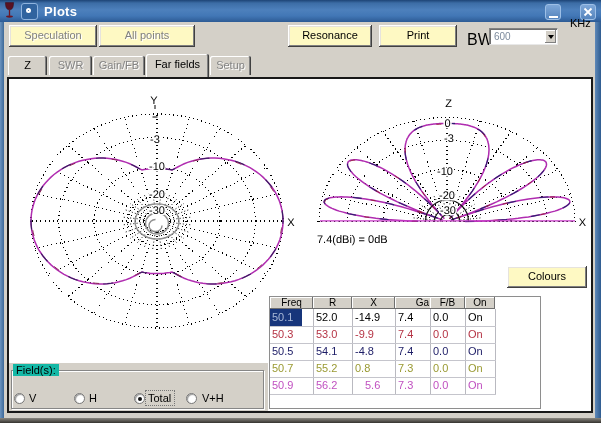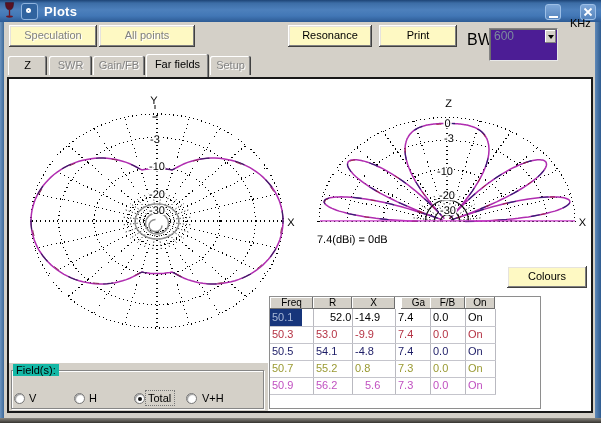--- a/index.html
+++ b/index.html
@@ -12,21 +12,21 @@
 .btn{top:25px;height:22px;background:#fef9c3;font-size:11px;color:#000;text-align:center;line-height:20px;
  box-shadow:inset -1px -1px 0 #404040,inset 1px 1px 0 #fff,inset -2px -2px 0 #808080,inset 2px 2px 0 #e6e3dd}
 .dis{color:#808080;text-shadow:1px 1px 0 #fff}
 
 .tab{top:56px;height:19px;background:#d4d0c8;font-size:11px;text-align:center;line-height:18px;border-radius:2px 2px 0 0;
  box-shadow:inset -1px 0 0 #404040,inset 1px 1px 0 #fff,inset -2px 0 0 #808080}
 .tabg{color:#848484;text-shadow:1px 1px 0 #fff}
 
 #plot{left:7px;top:77px;width:586px;height:336px;background:#fff;border:2px solid #181818}
 
-#combo{left:489px;top:28px;width:69px;height:33px;background:#4c1d95;border:1px solid;border-color:#838383 #e8e8e8 #e8e8e8 #838383;box-shadow:inset 1px 1px 0 #6e6e6e;font-size:12px;color:#7d8b9d;line-height:15px;padding-left:4px}
+#combo{left:489px;top:28px;width:69px;height:17px;background:#ffffff;border:1px solid;border-color:#838383 #e8e8e8 #e8e8e8 #838383;box-shadow:inset 1px 1px 0 #6e6e6e;font-size:10px;color:#7d8b9d;line-height:15px;padding-left:4px}
 #cArr{right:1px;top:1px;width:11px;height:13px;background:#d4d0c8;box-shadow:inset -1px -1px 0 #808080,inset 1px 1px 0 #fff}
 #cArr:after{content:"";position:absolute;left:2.5px;top:5px;border:3px solid transparent;border-top:4px solid #000}
 
 #fpan{left:9px;top:363px;width:259px;height:48px;background:#d4d0c8}
 #fgrp{left:11px;top:370px;width:253px;height:39px;border:1px solid #868686;box-shadow:1px 1px 0 #fff,inset 1px 1px 0 #fff}
 #flab{left:13px;top:364px;font-size:11px;background:#14b8a6;padding:0 3px}
 .rad{width:11px;height:11px;border-radius:50%;background:#fff;border:1px solid #777;box-shadow:inset 1px 1px 1px #9a9a9a;top:393px}
 .rlab{top:392px;font-size:11px}
 #rdot{left:137.5px;top:396.5px;width:4px;height:4px;border-radius:50%;background:#111}
 #focus{left:145px;top:390px;width:30px;height:16px;border:1px dotted #777}
@@ -217,32 +217,32 @@
 <div class="ab rad" style="left:134px"></div>
     <div class="ab rlab" style="left:148px">Total</div>
 <div class="ab rad" style="left:186px"></div>
     <div class="ab rlab" style="left:202px">V+H</div>
 <div class="ab" id="rdot"></div>
     <div class="ab" id="focus"></div>
 <div class="ab" id="tbl">
       <div class="ab hc" style="left:0px;width:43px">Freq</div>
       <div class="ab hc" style="left:43px;width:39px">R</div>
       <div class="ab hc" style="left:82px;width:43px">X</div>
-      <div class="ab hc" style="left:131px;width:35px">Ga</div>
+      <div class="ab hc" style="left:125px;width:55px">Ga</div>
       <div class="ab hc" style="left:160px;width:35px">F/B</div>
       <div class="ab hc" style="left:195px;width:30px">On</div>
       <div class="ab vln" style="left:43px"></div>
       <div class="ab vln" style="left:82px"></div>
       <div class="ab vln" style="left:125px"></div>
       <div class="ab vln" style="left:160px"></div>
       <div class="ab vln" style="left:195px"></div>
       <div class="ab vln" style="left:225px"></div>
       <div class="ab hln" style="left:0;top:29px;width:226px"></div>
       <div class="ab cell" style="left:0;top:12px;width:32px;background:#17357b;color:#a8b8d8;padding-left:2px">50.1</div>
-      <div class="ab cell" style="left:43px;top:12px;width:39px;color:#000;padding-left:17px">52.0</div>
+      <div class="ab cell" style="left:43px;top:12px;width:39px;color:#000;padding-left:3px">52.0</div>
       <div class="ab cell" style="left:82px;top:12px;width:43px;color:#000;padding-left:3px">-14.9</div>
       <div class="ab cell" style="left:125px;top:12px;width:35px;color:#000;padding-left:3px">7.4</div>
       <div class="ab cell" style="left:160px;top:12px;width:35px;color:#000;padding-left:3px">0.0</div>
       <div class="ab cell" style="left:195px;top:12px;width:30px;color:#000;padding-left:3px">On</div>
       <div class="ab hln" style="left:0;top:46px;width:226px"></div>
       <div class="ab cell" style="left:0;top:29px;width:43px;color:#b53344;padding-left:2px">50.3</div>
       <div class="ab cell" style="left:43px;top:29px;width:39px;color:#b53344;padding-left:3px">53.0</div>
       <div class="ab cell" style="left:82px;top:29px;width:43px;color:#b53344;padding-left:3px">-9.9</div>
       <div class="ab cell" style="left:125px;top:29px;width:35px;color:#b53344;padding-left:3px">7.4</div>
       <div class="ab cell" style="left:160px;top:29px;width:35px;color:#b53344;padding-left:3px">0.0</div>

